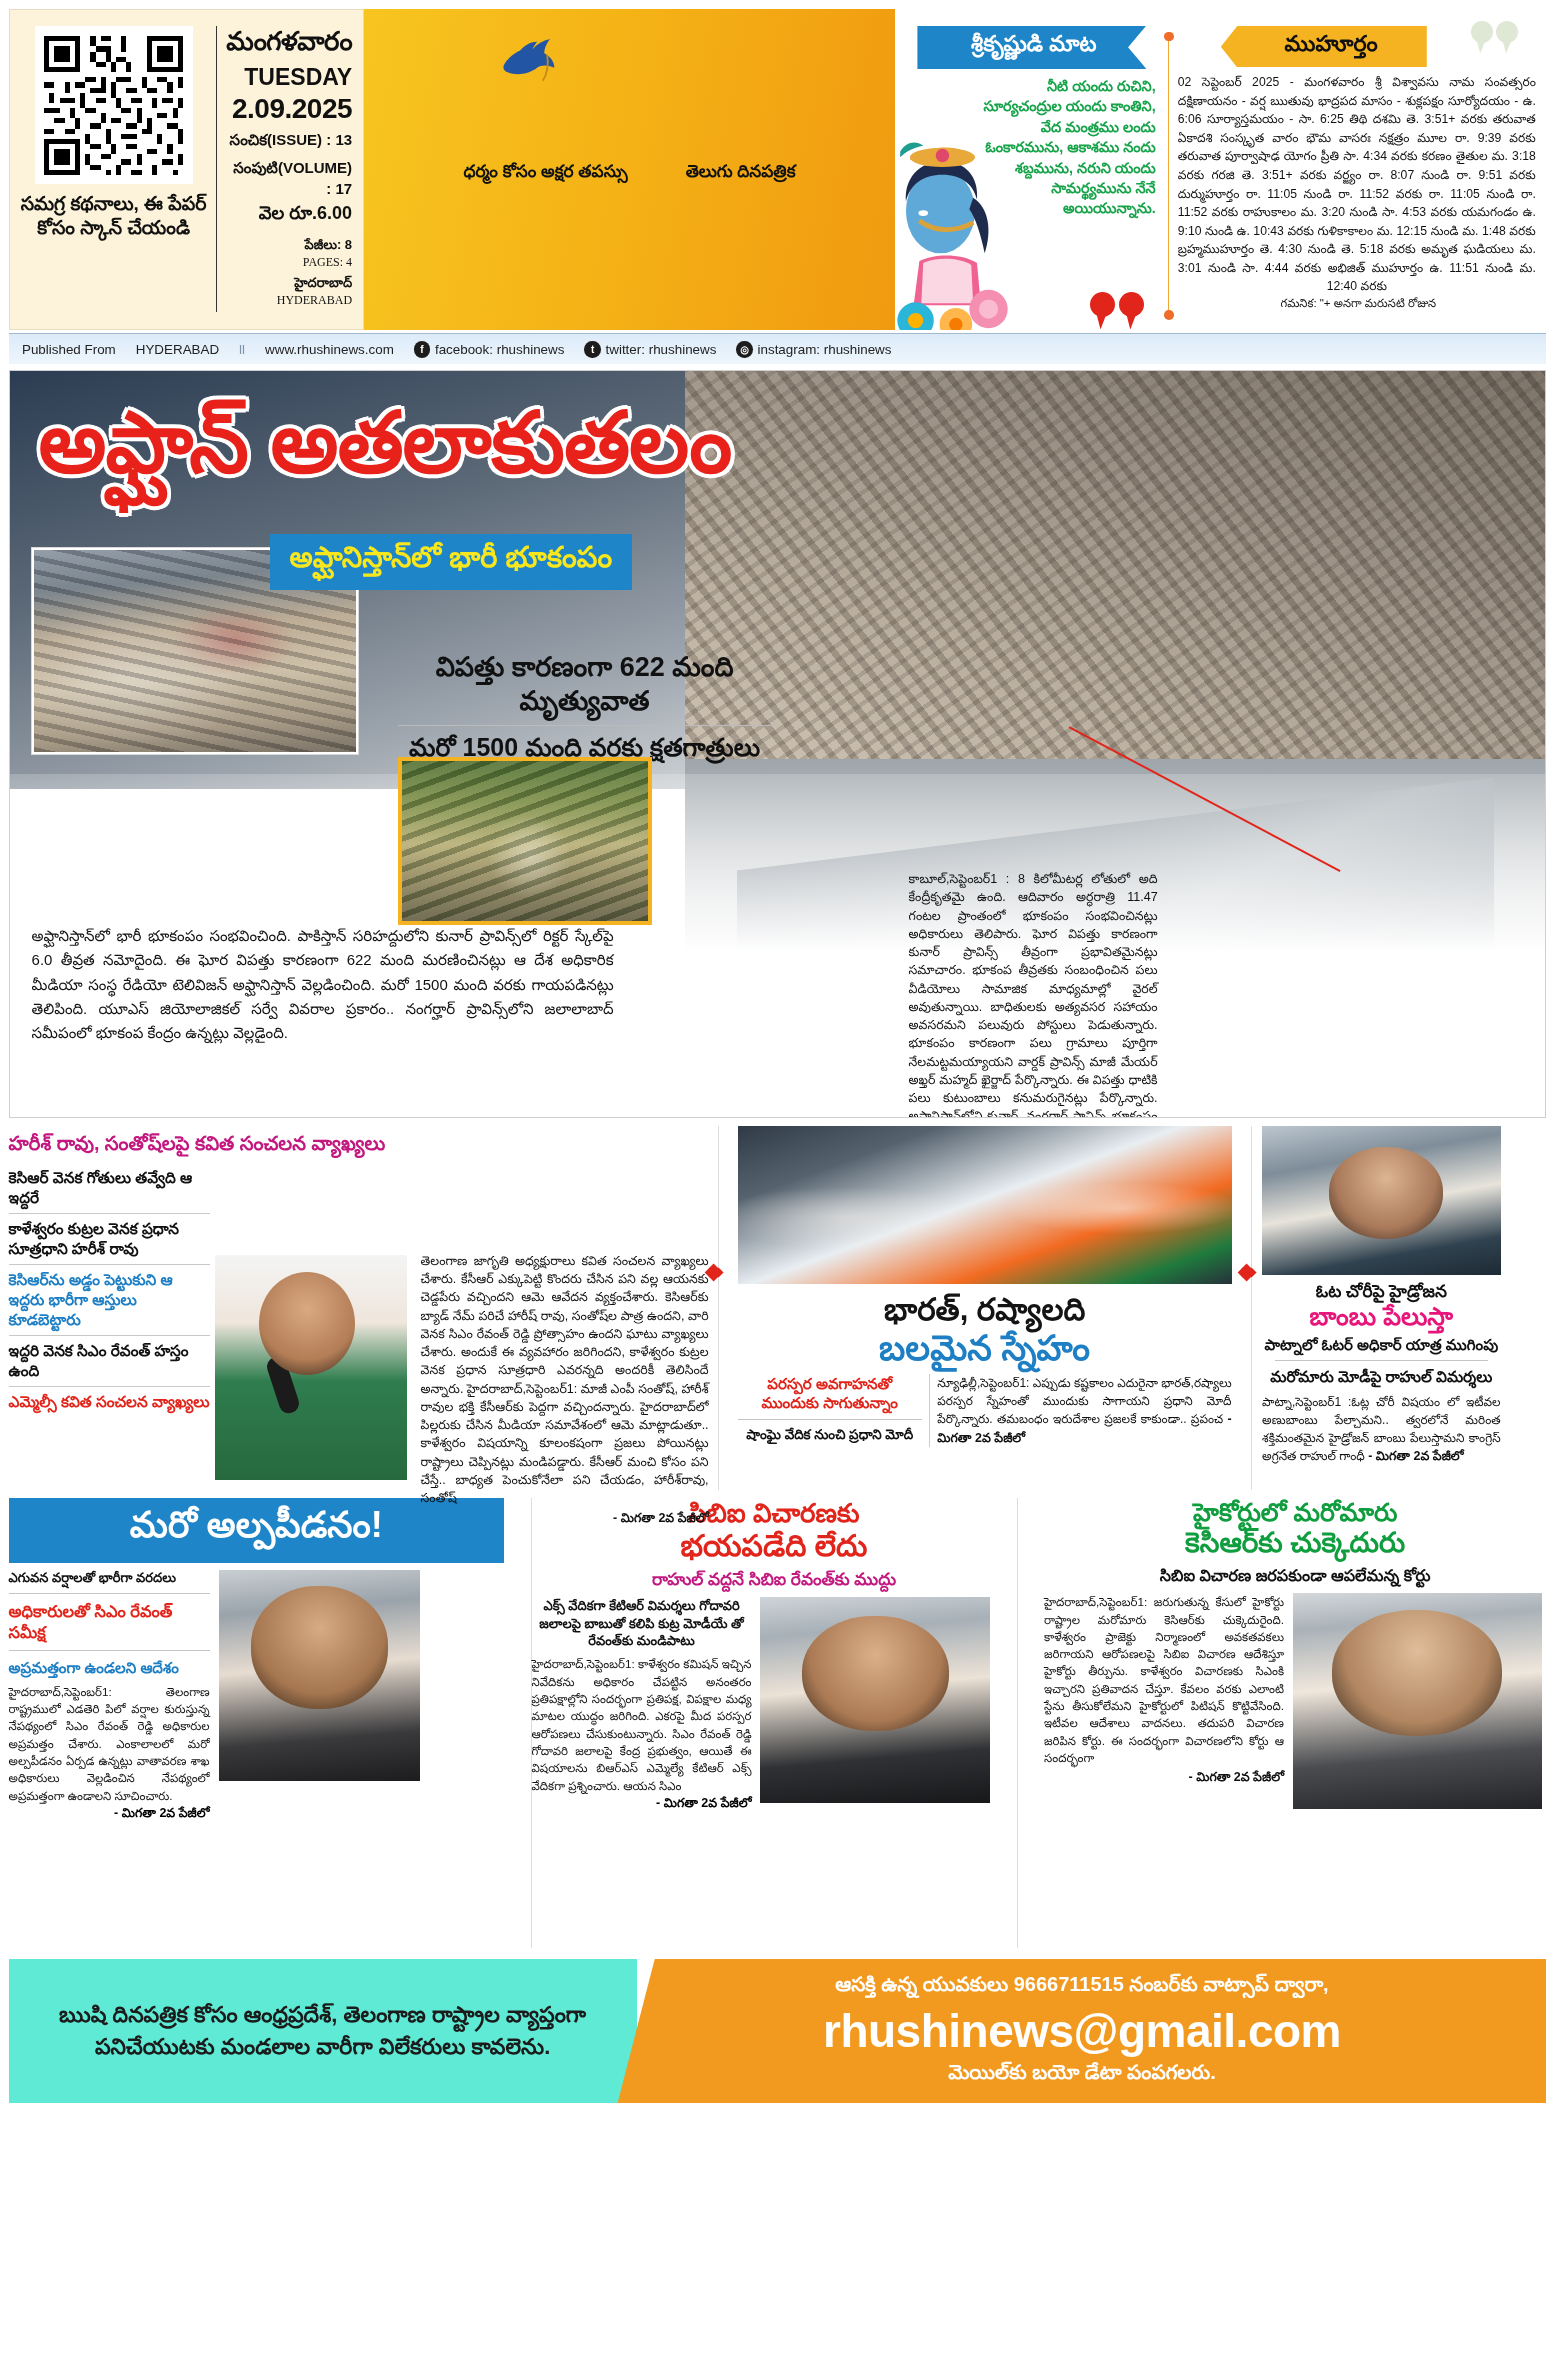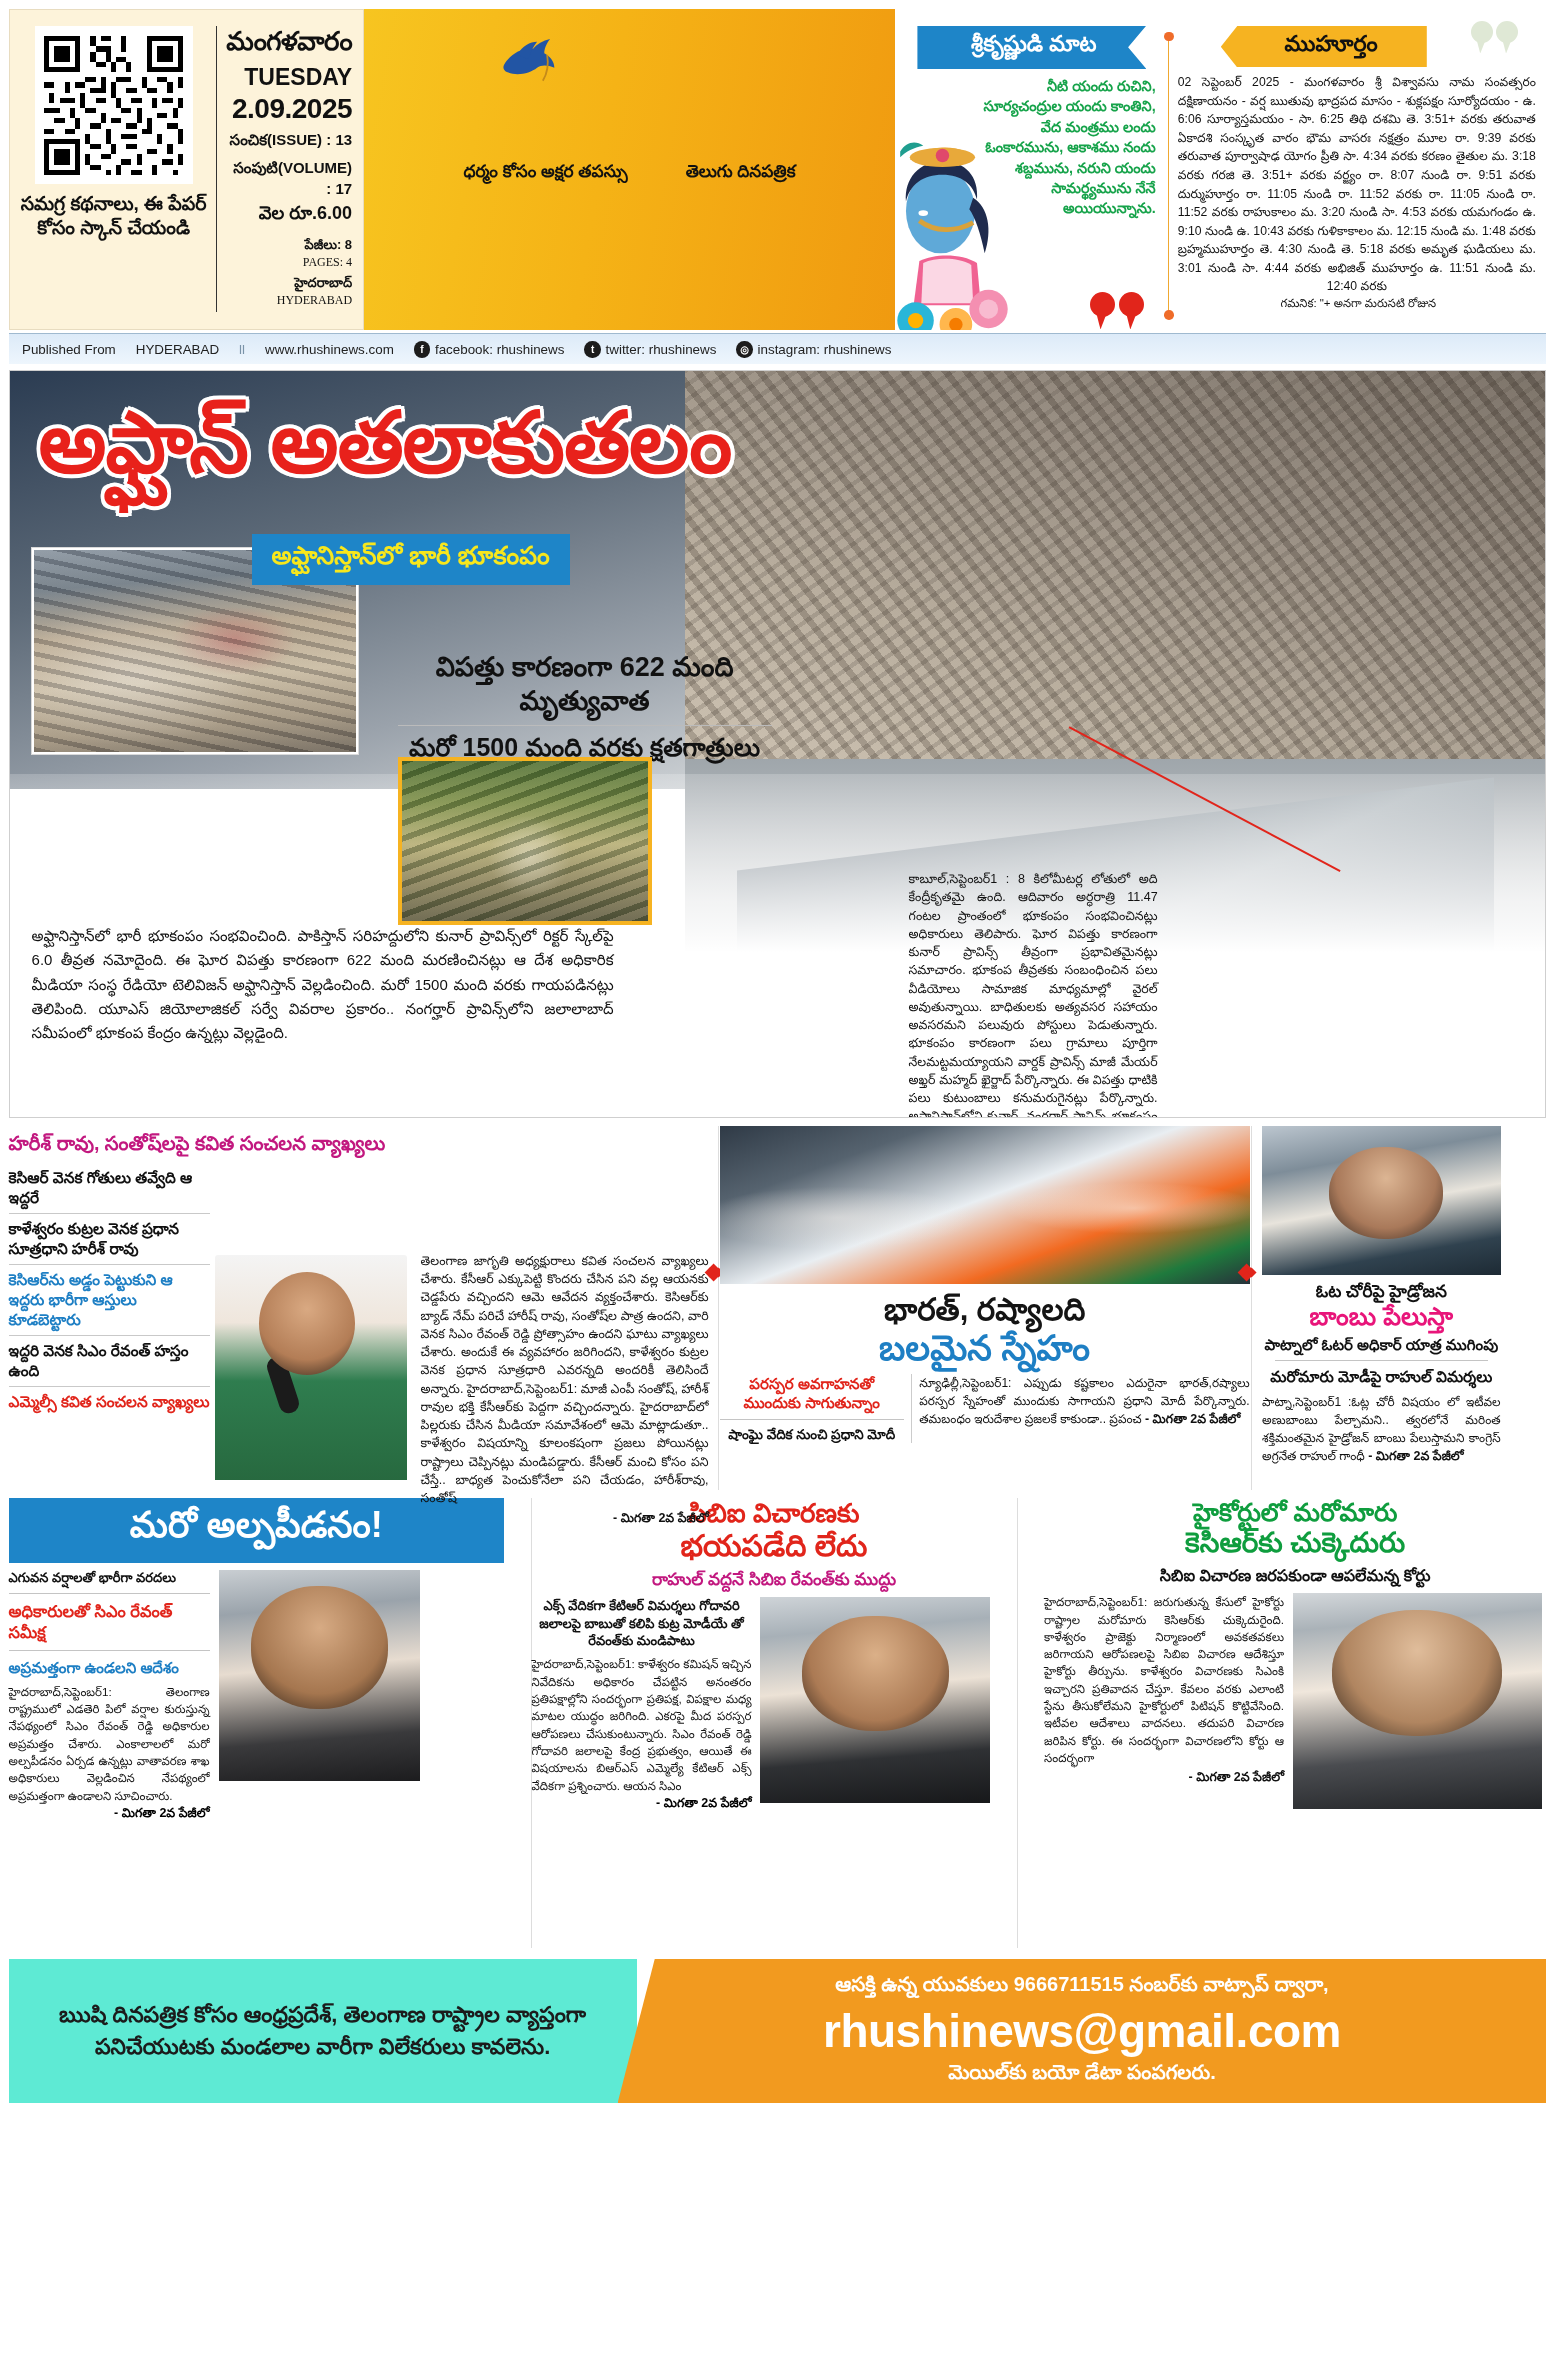--- a/index.html
+++ b/index.html
@@ -64,21 +64,21 @@
   .rubble-right:after{content:"";position:absolute;inset:0;background:
      repeating-linear-gradient(52deg,rgba(90,80,70,.30) 0 6.7px,rgba(210,200,186,.18) 6.7px 16.3px),
      repeating-linear-gradient(-34deg,rgba(60,52,44,.22) 0 4.3px,rgba(0,0,0,0) 4.3px 12.5px);}
   .road{position:absolute;right:0;top:52%;width:56%;height:48%;background:linear-gradient(180deg,#9fa6ab,#c9ccce 40%,#8d8f90 100%);}
   .road:after{content:"";position:absolute;left:6%;top:18%;width:88%;height:64%;
     background:linear-gradient(160deg,#6f7a84,#aeb6bb 50%,#76808a);transform:skewY(-7deg);}
   .whitewash{position:absolute;left:0;bottom:0;width:100%;height:46%;background:linear-gradient(180deg,rgba(255,255,255,.2),#fff 52%);}
 
   .headline1{position:absolute;left:29px;top:23px;font-size:85px;font-weight:700;color:#e8211b;z-index:6;letter-spacing:-1px;
     text-shadow:-3.4px -3.4px 0 #fff,3.4px -3.4px 0 #fff,-3.4px 3.4px 0 #fff,3.4px 3.4px 0 #fff,0 -3.8px 0 #fff,0 3.8px 0 #fff,-3.8px 0 0 #fff,3.8px 0 0 #fff;}
-  .subbanner{position:absolute;left:242px;top:163px;background:#1e85c8;color:#f8e71c;font-size:25px;font-weight:700;padding:6.7px 20px 9.6px 20px;z-index:7;}
+  .subbanner{position:absolute;left:260px;top:163px;background:#1e85c8;color:#f8e71c;font-size:29px;font-weight:700;padding:6.7px 20px 9.6px 20px;z-index:7;}
 
   .photo-a{position:absolute;left:22px;top:177px;width:326px;height:206px;border:2.4px solid #fff;box-shadow:0 0 0 1px #d9d9d9;z-index:5;
     background:linear-gradient(175deg,#8a96a3 0%,#6e7a85 18%,#b9a88f 40%,#cbbda4 62%,#a59781 82%,#6d6458 100%);}
   .photo-a:after{content:"";position:absolute;inset:0;background:
       repeating-linear-gradient(12deg,rgba(40,40,45,.25) 0 4.8px,rgba(220,215,205,.12) 4.8px 13.4px),
       radial-gradient(ellipse at 30% 62%,rgba(255,255,255,.35),rgba(0,0,0,0) 40%),
       radial-gradient(ellipse at 62% 45%,rgba(180,40,60,.35),rgba(0,0,0,0) 22%);}
 
   .casbox{position:absolute;left:388px;top:280px;width:374px;z-index:6;text-align:center;}
   .cas1{font-size:27px;font-weight:700;color:#111;line-height:1.24;}
@@ -92,21 +92,21 @@
     radial-gradient(circle at 52% 60%,rgba(240,235,220,.55),rgba(0,0,0,0) 26%);}
 
   .leadcap{position:absolute;left:22px;top:553px;width:582px;font-size:15px;line-height:1.62;color:#111;z-index:7;text-align:justify;}
   .leadcol{position:absolute;left:899px;top:499px;width:249px;font-size:12.5px;line-height:1.46;color:#111;z-index:7;text-align:justify;}
   .byline{font-size:12.5px;font-weight:700;text-align:right;margin-top:1.9px;}
   .redline{position:absolute;left:1059px;top:355px;width:307px;height:2.4px;background:#e1251b;transform:rotate(28deg);transform-origin:left center;z-index:6;}
 
   
   .midrow{display:flex;margin:7.7px 8.6px 0 8.6px;gap:0;height:364px;}
   .mid-a{width:709px;padding-right:9.6px;position:relative;}
-  .mid-b{width:534px;padding:0 1px;border-left:1px solid #ddd;border-right:1px solid #ddd;position:relative;}
+  .mid-b{width:534px;padding:0 19px;border-left:1px solid #ddd;border-right:1px solid #ddd;position:relative;}
   .mid-c{width:249px;padding-left:10.5px;position:relative;}
 
   .h-asalu{font-size:46px;font-weight:700;color:#141414;letter-spacing:-0.5px;line-height:1;}
   .h-asalu em{font-style:normal;color:#e8211b;}
   .sub-asalu{font-size:19.6px;font-weight:700;color:#c2187f;margin-top:5.8px;line-height:1.2;}
   .bullets{width:201px;margin-top:7.7px;}
   .bullets p{font-size:15.3px;line-height:1.32;font-weight:700;color:#111;padding:4.8px 0;}
   .bullets p+p{border-top:1px solid #c9c9c9;}
   .bullets p.blue{color:#1e7fc4;}
   .bullets p.red{color:#e1251b;}

